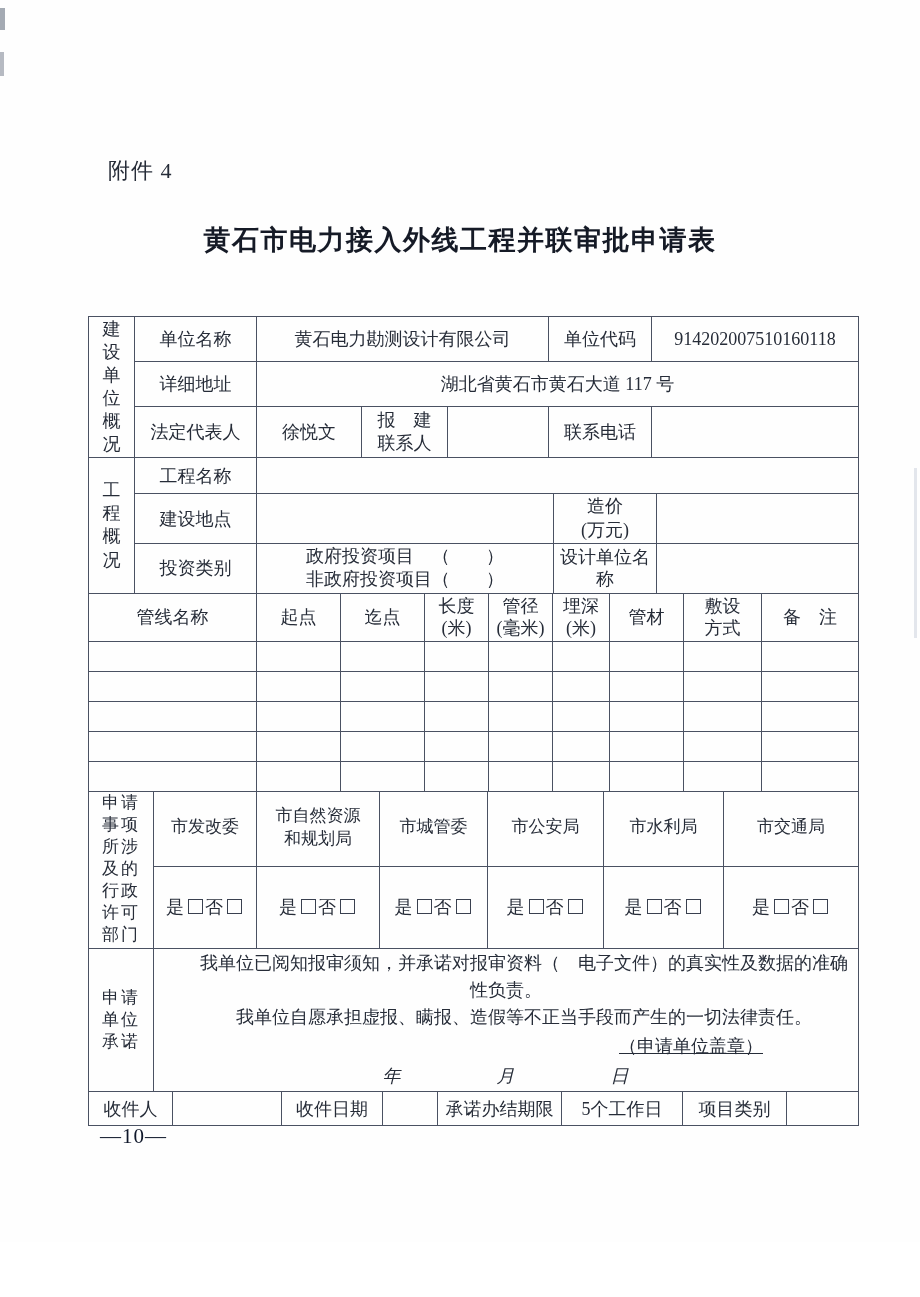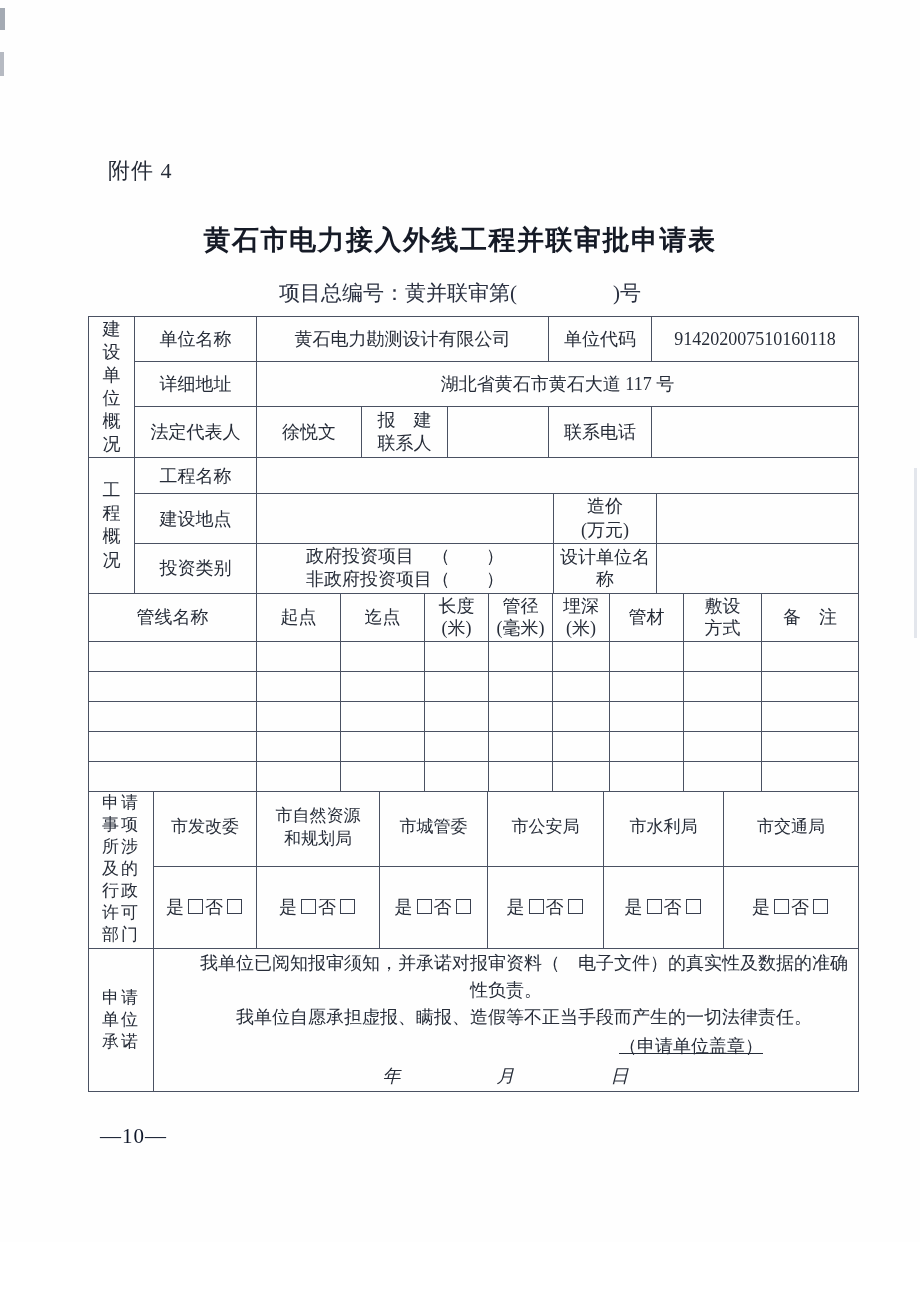--- a/index.html
+++ b/index.html
@@ -50,21 +50,20 @@
 
 <div id="page">
 
   <div class="artifact art-a"></div>
   <div class="artifact art-b"></div>
   <div class="artifact art-c"></div>
   <div class="artifact art-d"></div>
 
   <div class="attachment">附件 4</div>
   <div class="title">黄石市电力接入外线工程并联审批申请表</div>
-  <div class="subtitle"><span>项目总编号：黄并联审第(</span><span class="paren-gap"></span><span>)号</span></div>
 
   <div class="tablewrap">
 
     <table class="doc">
       <colgroup>
           <col style="width:46px">
           <col style="width:122px">
           <col style="width:105px">
           <col style="width:86px">
           <col style="width:101px">
@@ -309,17 +308,41 @@
         <td class="commit">
           <div class="p">我单位已阅知报审须知，并承诺对报审资料（　电子文件）的真实性及数据的准确性负责。</div>
           <div class="p">我单位自愿承担虚报、瞒报、造假等不正当手段而产生的一切法律责任。</div>
           <div class="seal">（申请单位盖章）</div>
           <div class="dateline">年　　　　　月　　　　　日</div>
         </td>
       </tr>
     </tbody>
       </table>
 
+    <table class="doc">
+      <colgroup>
+          <col style="width:84px">
+          <col style="width:109px">
+          <col style="width:101px">
+          <col style="width:55px">
+          <col style="width:124px">
+          <col style="width:121px">
+          <col style="width:104px">
+          <col style="width:72px">
+        </colgroup>
+      <tbody>
+          <tr class="hF">
+        <td>收件人</td>
+        <td></td>
+        <td>收件日期</td>
+        <td></td>
+        <td>承诺办结期限</td>
+        <td>5个工作日</td>
+        <td>项目类别</td>
+        <td></td>
+      </tr>
+    </tbody>
+      </table>
 
   </div>
 
   <div class="pageno">—10—</div>
 </div>
 
 </body></html>

